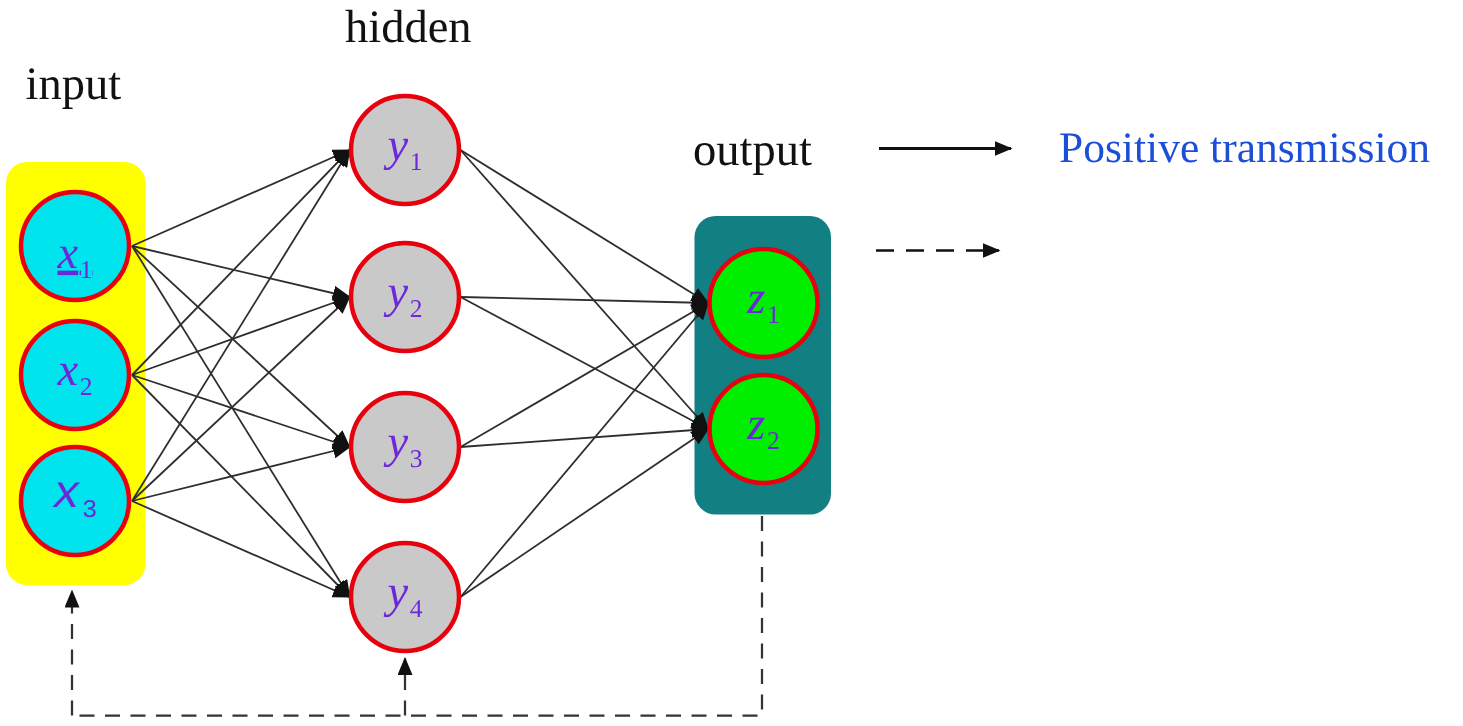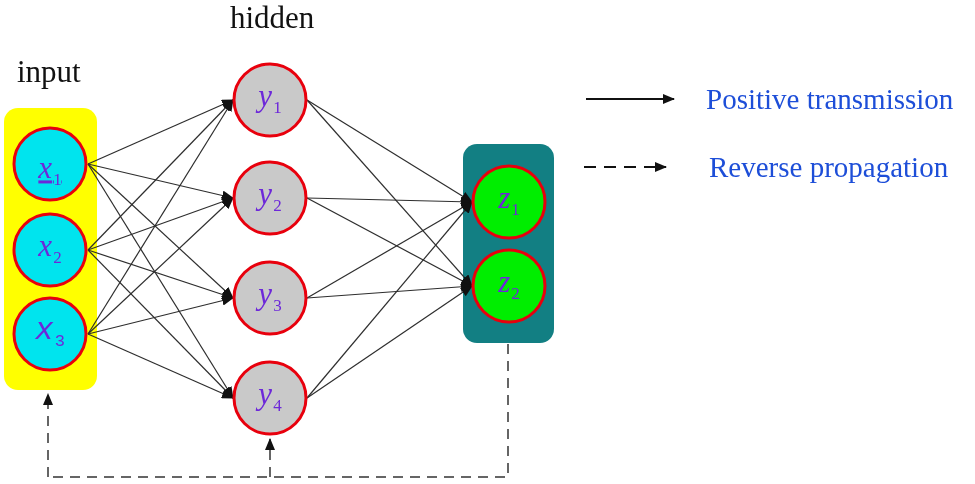--- a/index.html
+++ b/index.html
@@ -110,31 +110,31 @@
       <circle class="node-border" cx="509" cy="202" r="36" fill="#00ee00"></circle>
       <circle class="node-border" cx="509" cy="286" r="36" fill="#00ee00"></circle>
     </g>
 
     <g>
       <line class="legend-solid" x1="586" y1="99" x2="674" y2="99" marker-end="url(#ah)"></line>
       <line class="legend-dashed" x1="584" y1="167" x2="666" y2="167" marker-end="url(#ah)"></line>
     </g>
   </svg>
 
-  <div class="layer-label" style="left:17px;  top:40px;margin-top:16px;">input</div>
+  <div class="layer-label" style="left:17px;  top:40px;">input</div>
   <div class="layer-label" style="left:230px; top:2px;">hidden</div>
+  <div class="layer-label" style="left:462px; top:84px;">output</div>
 
   <span class="node-label" style="left:50px;  top:172px;text-decoration:underline;"><span>x</span><sub>1</sub></span>
   <span class="node-label" style="left:50px;  top:250px;"><span>x</span><sub>2</sub></span>
   <span class="node-label" style="left:50px;  top:334px;font-family:Liberation Mono, monospace;"><span>x</span><sub>3</sub></span>
 
   <span class="node-label" style="left:270px; top:100px;"><span>y</span><sub>1</sub></span>
   <span class="node-label" style="left:270px; top:198px;"><span>y</span><sub>2</sub></span>
   <span class="node-label" style="left:270px; top:298px;text-align:center;"><span>y</span><sub>3</sub></span>
   <span class="node-label" style="left:270px; top:398px;"><span>y</span><sub>4</sub></span>
 
   <span class="node-label" style="left:509px; top:202px;"><span>z</span><sub>1</sub></span>
   <span class="node-label" style="left:509px; top:286px;"><span>z</span><sub>2</sub></span>
 
   <div class="legend-label" style="left:706px; top:85px;">Positive transmission</div>
-  <div class="legend-label" style="left:709px; top:153px;">Reverse propagation</div>
 
 </div>
 
 </body></html>

